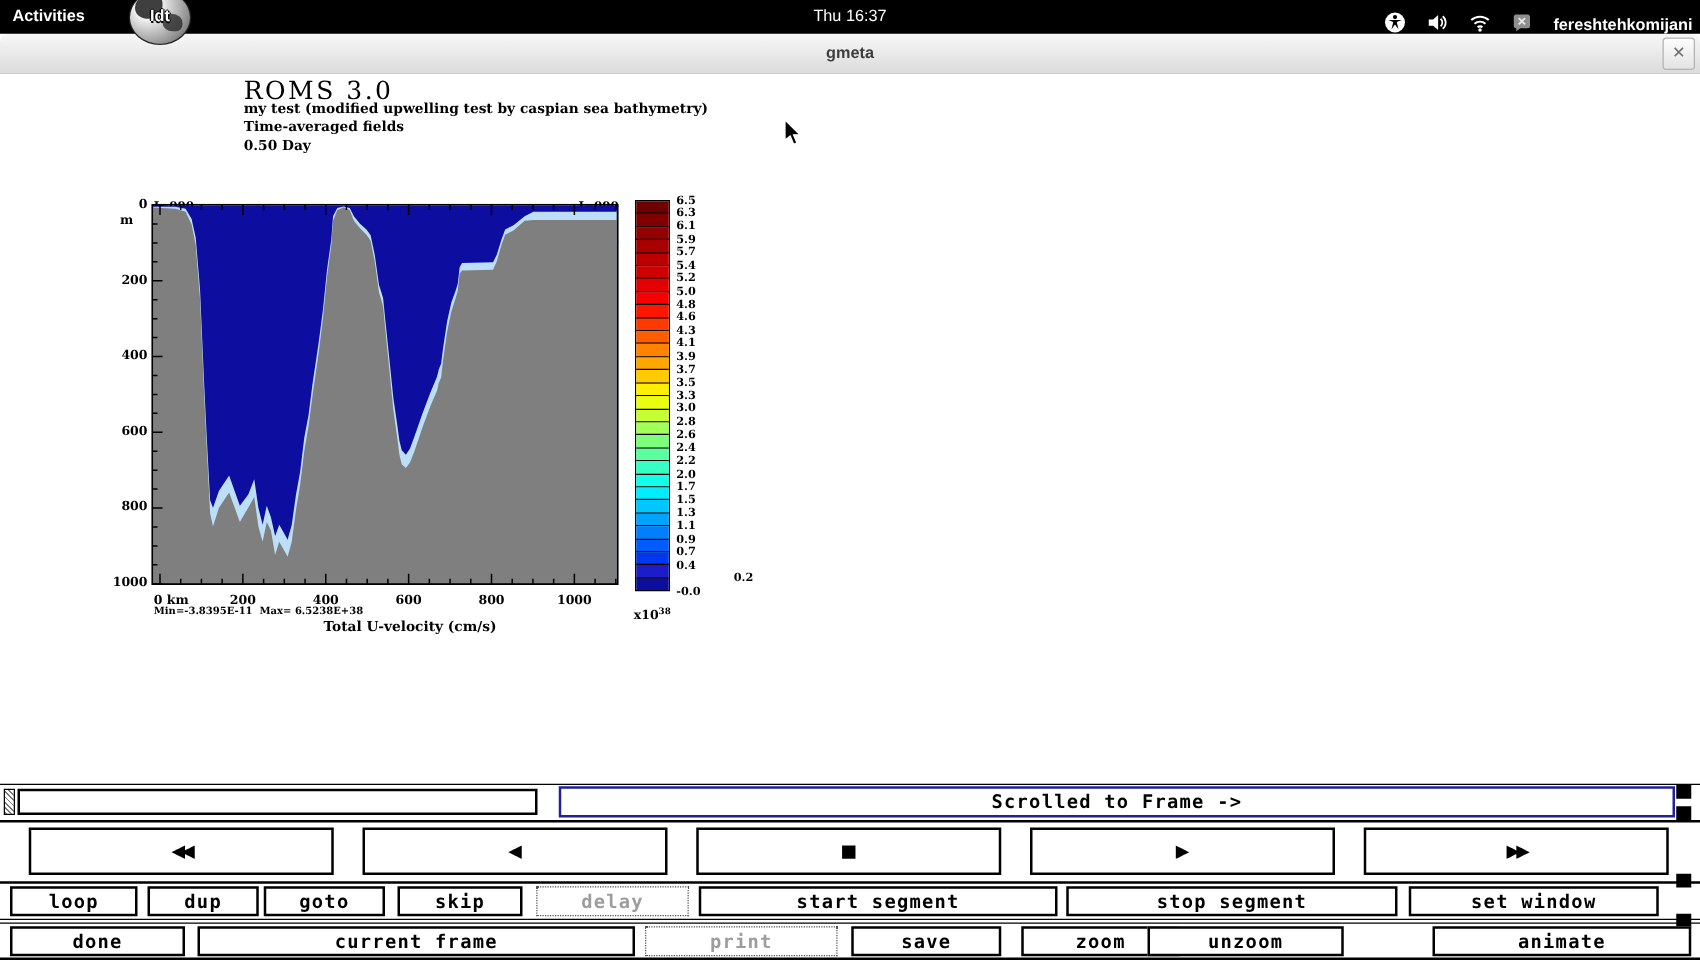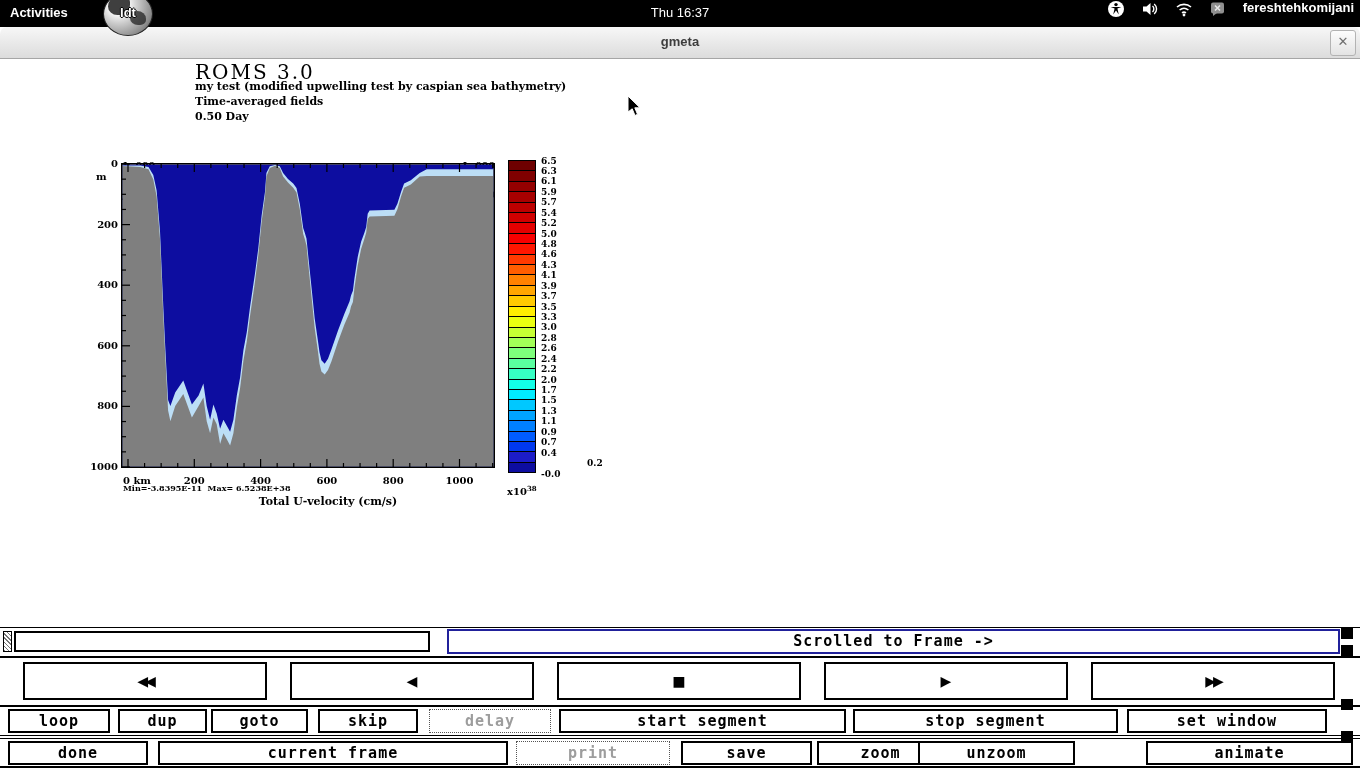--- a/index.html
+++ b/index.html
@@ -3,21 +3,21 @@
 <meta charset="utf-8">
 <style>
   html,body{margin:0;padding:0}
   body{width:1360px;height:768px;position:relative;background:#ffffff;overflow:hidden;
        font-family:"Liberation Sans",sans-serif}
 
   
   #topbar{position:absolute;left:0;top:0;width:1360px;height:27px;background:#000;color:#fff;z-index:50}
   #activities{position:absolute;left:10px;top:5px;font-size:13px;font-weight:bold}
   #clock{position:absolute;left:0;right:0;top:5px;text-align:center;font-size:13px;font-weight:normal}
-  #tb-right{position:absolute;right:6px;top:0;height:27px;display:flex;align-items:flex-start;gap:16px}
+  #tb-right{position:absolute;right:6px;top:0;height:27px;display:flex;align-items:flex-end;gap:16px}
   #username{font-size:13px;font-weight:bold}
   .tbicon{display:inline-block;width:18px;height:18px}
 
   
   #idt-icon{position:absolute;left:103px;top:-8px;width:48px;height:42px;border-radius:50%;z-index:60;
     background:radial-gradient(circle at 30% 28%, #ffffff 0 18%, #cfcfcf 40%, #8a8a8a 75%, #3c3c3c 100%);
     overflow:hidden;border:1px solid #222}
   #idt-icon .blob1{position:absolute;left:4px;top:2px;width:22px;height:20px;border-radius:60% 40% 55% 45%;background:#1d1d1d;opacity:.85}
   #idt-icon .blob2{position:absolute;left:26px;top:18px;width:16px;height:14px;border-radius:50% 60% 40% 55%;background:#2a2a2a;opacity:.8}
   #idt-icon .lbl{position:absolute;left:0;right:0;top:12px;text-align:center;color:#fff;font:bold 13px "Liberation Sans",sans-serif;
@@ -86,21 +86,21 @@
   #row1 .r1-btn:nth-of-type(3){left:211px;width:97px}
   #row1 .r1-btn:nth-of-type(4){left:318px;width:100px}
   #row1 .r1-btn:nth-of-type(5){left:429px;width:122px;line-height:22px}
   #row1 .r1-btn:nth-of-type(6){left:559px;width:287px}
   #row1 .r1-btn:nth-of-type(7){left:853px;width:265px}
   #row1 .r1-btn:nth-of-type(8){left:1127px;width:200px}
   .r2-btn{top:741px;height:24px;font-size:15px;line-height:20px;letter-spacing:1px}
   #row2 .r2-btn:nth-of-type(1){left:8px;width:140px}
   #row2 .r2-btn:nth-of-type(2){left:158px;width:350px}
   #row2 .r2-btn:nth-of-type(3){left:516px;width:154px;line-height:22px}
-  #row2 .r2-btn:nth-of-type(4){left:681px;width:131px}
+  #row2 .r2-btn:nth-of-type(4){left:681px;width:120px}
   #row2 .r2-btn:nth-of-type(5){left:817px;width:127px}
   #row2 .r2-btn:nth-of-type(6){left:918px;width:157px}
   #row2 .r2-btn:nth-of-type(7){left:1146px;width:207px}
 
   #cursor{position:absolute;left:627px;top:96px;z-index:80}
 </style>
 </head>
 <body>
 
 <div id="topbar">

